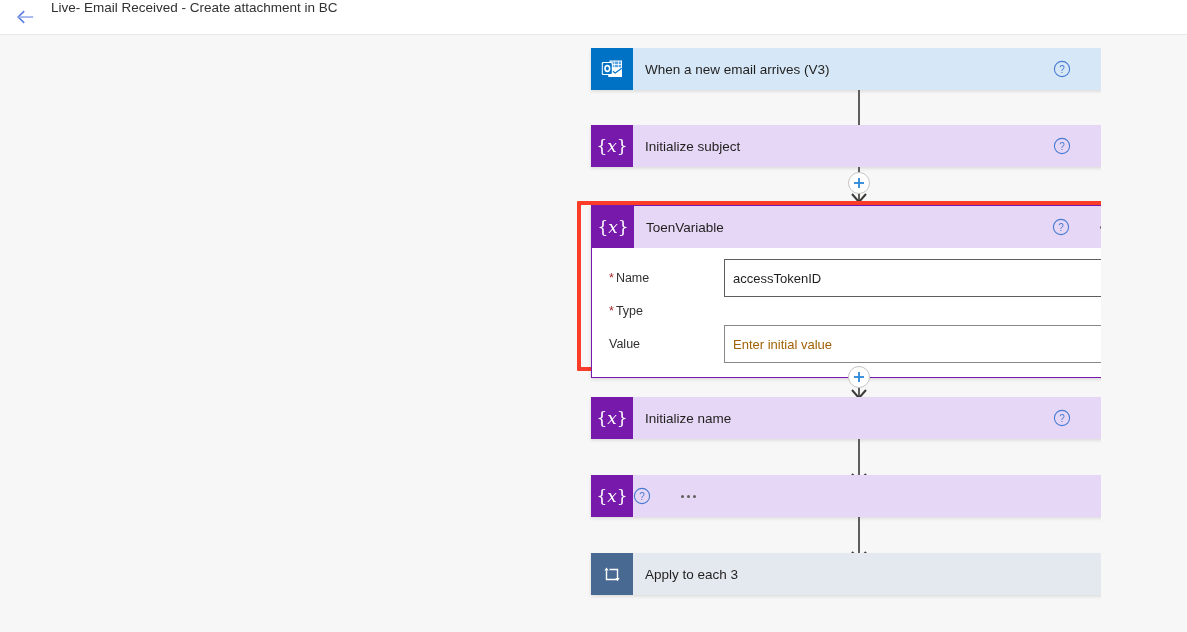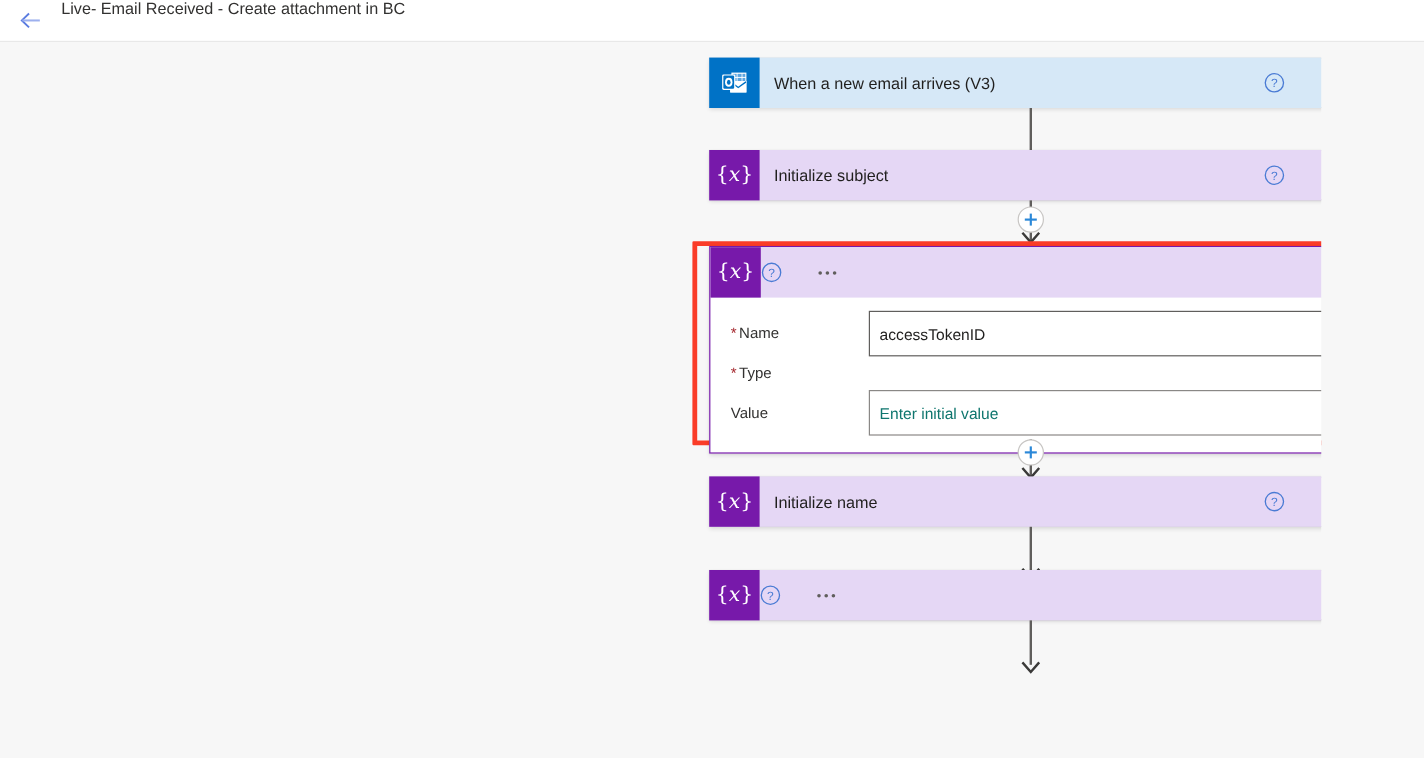--- a/index.html
+++ b/index.html
@@ -174,21 +174,21 @@
     align-items: center;
     box-sizing: border-box;
     padding: 18px 8px;
     font-size: 13px;
     color: #201f1e;
     position: relative;
     cursor: text;
   }
   .field-control.select { cursor: pointer; padding-left: 14px; }
   .field-control.placeholder-box { border-color: #8a8886; cursor: text; }
-  .placeholder { color: #0f766e; }
+  .placeholder { color: #a16207; }
   .chevron {
     position: absolute;
     right: 9px;
     top: 50%;
     transform: translateY(-50%);
   }
   .chevron svg { display: block; }
 
   
   .conn {
@@ -315,20 +315,21 @@
     </svg>
   </div>
 
   <div class="highlight-box"></div>
 
   <div class="card-expanded">
     <div class="card-head head-variable">
       <div class="card-icon icon-variable">
         <span class="glyph-x">{<i>x</i>}</span>
       </div>
+      <div class="card-title">ToenVariable</div>
       <div class="help-icon">
         <svg width="18" height="18" viewBox="0 0 18 18">
           <circle cx="9" cy="9" r="7.6" fill="none" stroke="#4a7bd4" stroke-width="1.1"></circle>
           <text x="9" y="12.6" text-anchor="middle" font-family="Liberation Sans, sans-serif" font-size="10" fill="#4a7bd4">?</text>
         </svg>
       </div>
       <div class="kebab">
         <span></span>
         <span></span>
         <span></span>
@@ -425,14 +426,31 @@
     </div>
   </div>
 
   <div class="conn" style="top:481px; height:37px;"></div>
   <div class="arrowhead" style="top:515px;">
     <svg width="18" height="11" viewBox="0 0 18 11">
       <path d="M2 1 L9 9 L16 1" fill="none" stroke="#3b3a39" stroke-width="2"></path>
     </svg>
   </div>
 
+  <div class="card" style="top:517px;">
+    <div class="card-head head-loop">
+      <div class="card-icon icon-loop">
+        <svg width="20" height="20" viewBox="0 0 20 20">
+          <path d="M4.5 6.5 L4.5 15.5 L15.5 15.5 L15.5 5.5 L7.5 5.5" fill="none" stroke="#ffffff" stroke-width="1.4"></path>
+          <path d="M2.4 6.6 L4.5 3.4 L6.6 6.6" fill="#ffffff"></path>
+          <path d="M13.4 14.0 L15.5 17.2 L17.6 14.0" fill="#ffffff"></path>
+        </svg>
+      </div>
+      <div class="card-title">Apply to each 3</div>
+      <div class="kebab">
+        <span></span>
+        <span></span>
+        <span></span>
+      </div>
+    </div>
+  </div>
 
 </div>
 
 </body></html>

